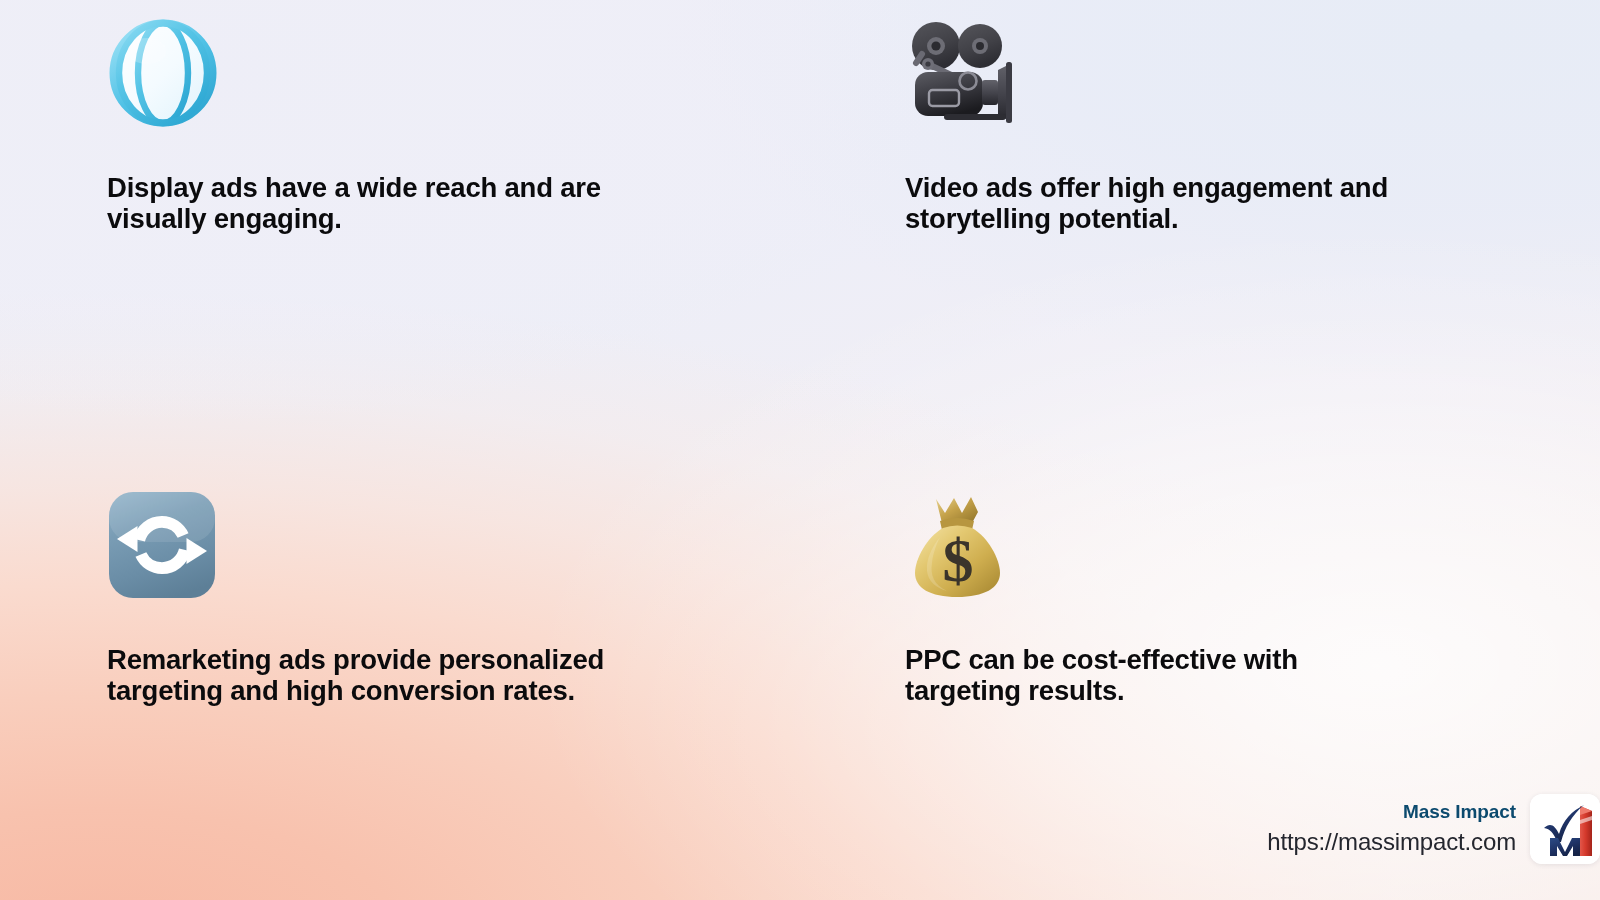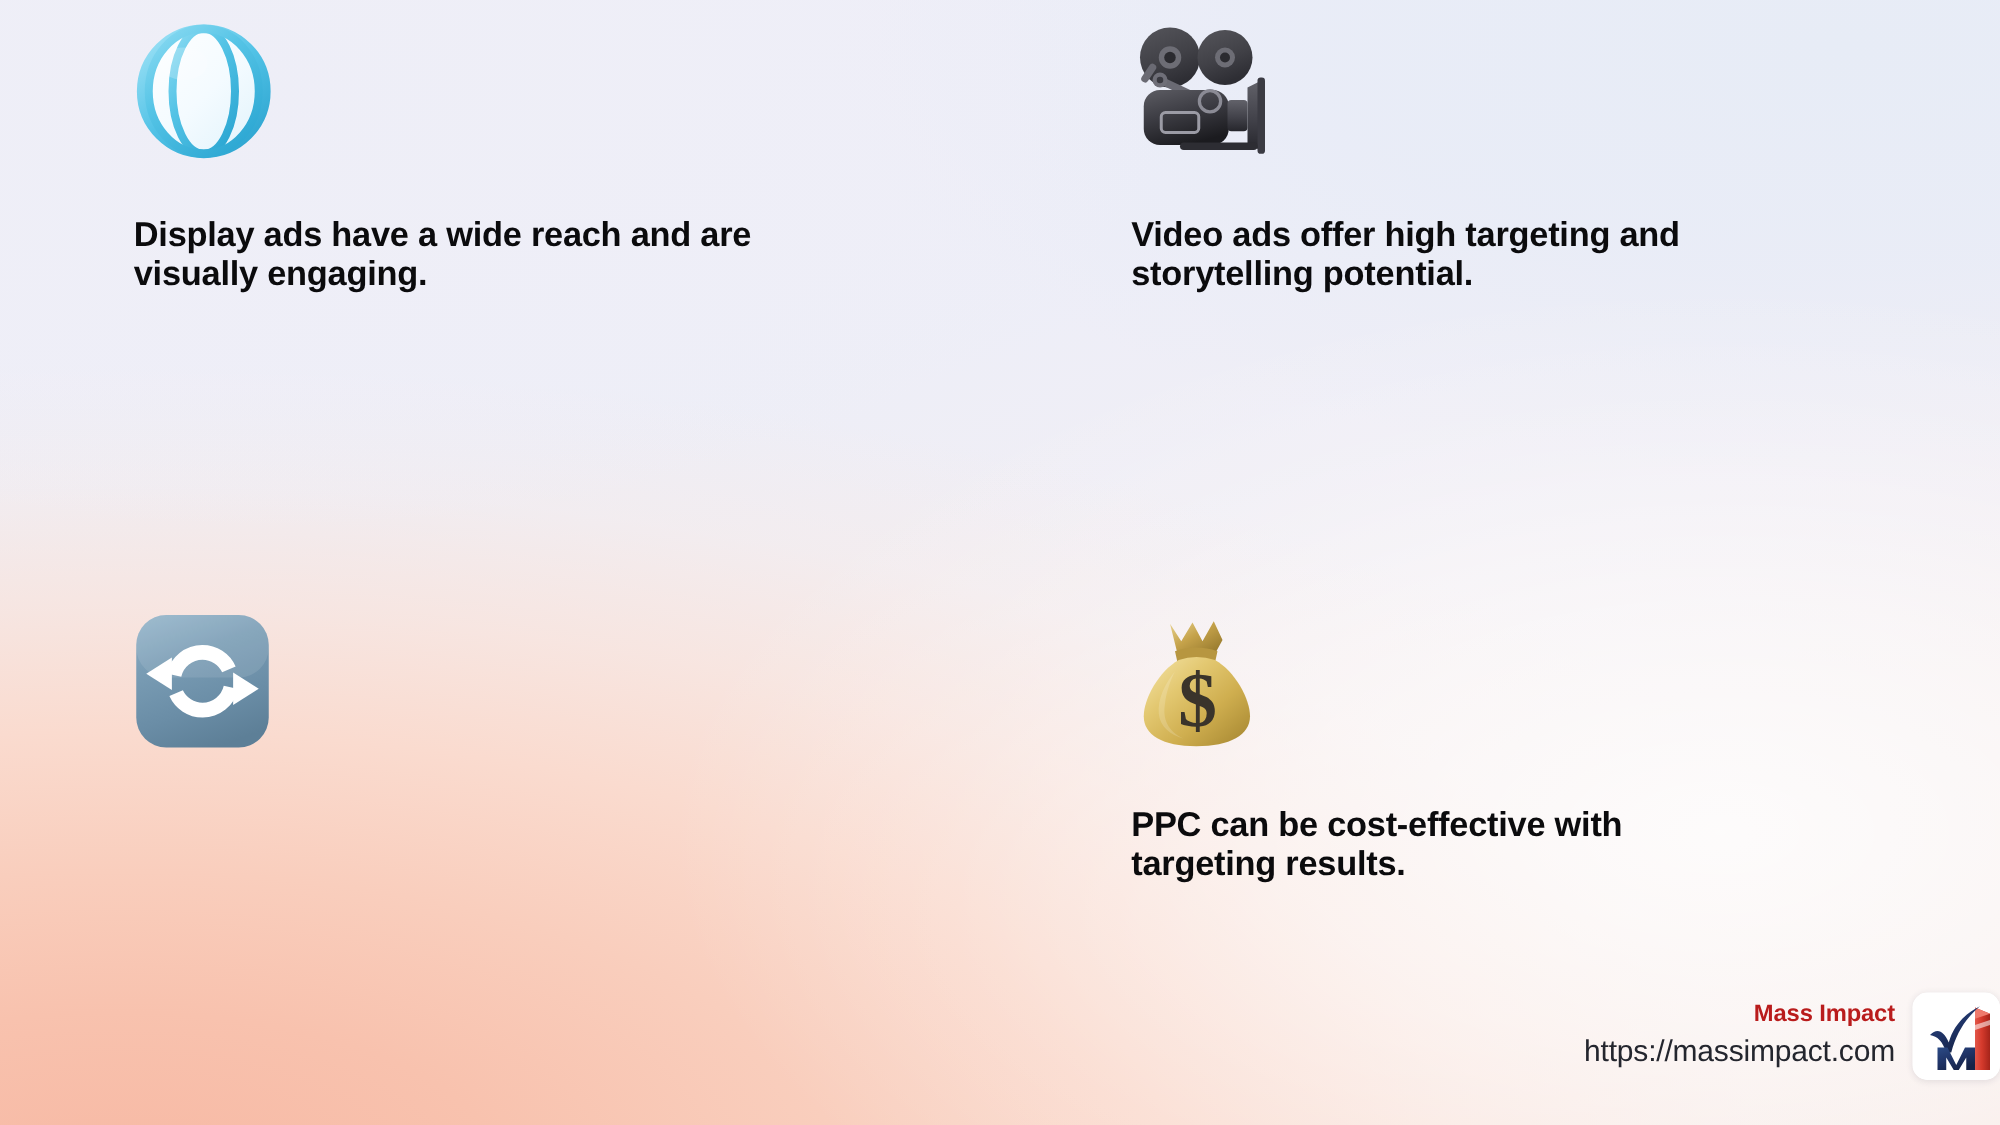--- a/index.html
+++ b/index.html
@@ -130,21 +130,21 @@
     align-items: center;
     gap: 14px;
   }
   .brand-text {
     text-align: right;
     line-height: 1.28;
   }
   .brand-name {
     font-size: 19px;
     font-weight: 700;
-    color: #b91c1c;
+    color: #0c4a6e;
     letter-spacing: -0.1px;
     display: block;
   }
   .brand-url {
     font-size: 24px;
     font-weight: 400;
     color: #24262e;
     letter-spacing: -0.15px;
     display: block;
     margin-top: 2px;
@@ -261,21 +261,21 @@
               <rect x="23" y="70" width="30" height="16" rx="3.4" fill="none" stroke="#9b9ba5" stroke-width="2.4"></rect>
 
               <rect x="76" y="60" width="16" height="25" rx="3" fill="url(#cam-lens)"></rect>
               <path d="M92 50 L104 44 L104 101 L92 95 Z" fill="url(#cam-lens)"></path>
               <rect x="100" y="42" width="6" height="61" rx="2.5" fill="#3b3b43"></rect>
 
               <rect x="38" y="94" width="62" height="6" rx="3" fill="#2d2d33"></rect>
             </g>
           </svg>
         </span>
-        <div class="caption">Video ads offer high targeting and storytelling potential.</div>
+        <div class="caption">Video ads offer high engagement and storytelling potential.</div>
       </div>
     </div>
 
     <div class="card c3">
       <div class="card-inner">
         <span class="icon-wrap">
           <svg class="refresh" width="110" height="110" viewBox="0 0 110 110" aria-hidden="true">
             <defs>
               <linearGradient id="rf-bg" x1="0.25" y1="0" x2="0.6" y2="1">
                 <stop offset="0%" stop-color="#8fb0c6"></stop>
@@ -301,20 +301,21 @@
                        a29 29 0 0 1 -26.5 -17.2
                        l10.8 -4.6
                        a17.5 17.5 0 0 0 15.7 10
                        a17.5 17.5 0 0 0 17 -13.6
                        l11.6 2.6
                        A29 29 0 0 1 55 84 Z"></path>
               <path d="M79.5 74 L79.5 48 L100 61 Z"></path>
             </g>
           </svg>
         </span>
+        <div class="caption">Remarketing ads provide personalized targeting and high conversion rates.</div>
       </div>
     </div>
 
     <div class="card c4">
       <div class="card-inner">
         <span class="icon-wrap">
           <svg class="moneybag" width="104" height="112" viewBox="0 0 104 112" aria-hidden="true">
             <defs>
               <linearGradient id="mb-bag" x1="0.08" y1="0.1" x2="0.95" y2="0.95">
                 <stop offset="0%" stop-color="#f0dd9a"></stop>

